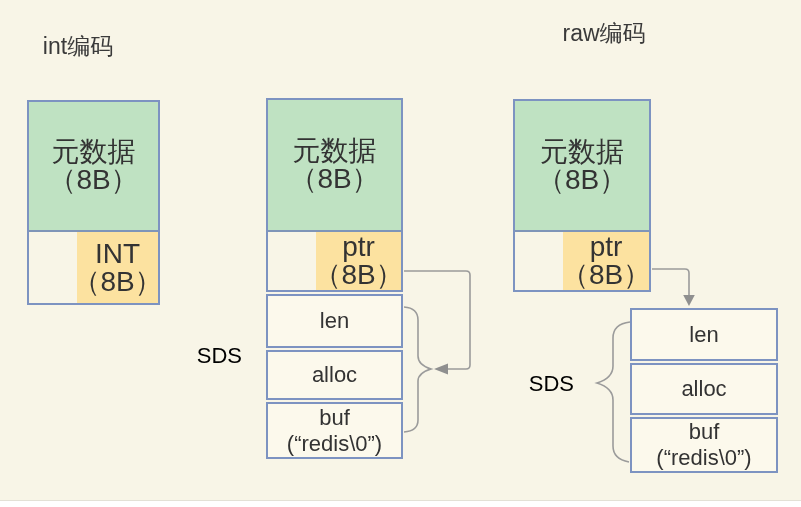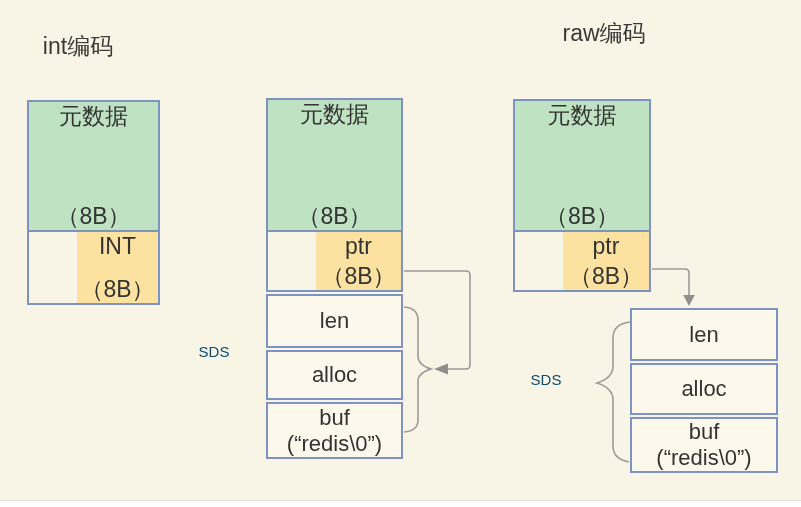--- a/index.html
+++ b/index.html
@@ -26,41 +26,41 @@
     color:#3a3a3a;
   }
   .box{
     position:absolute;
     border:2px solid #7d93c1;
     box-sizing:border-box;
     display:flex;flex-direction:column;
   }
   .cell{
     display:flex;flex-direction:column;
-    align-items:center;justify-content:space-between;
-    font-size:23px;line-height:28px;
+    align-items:center;justify-content:center;
+    font-size:28px;line-height:28px;
     text-align:center;
     box-sizing:border-box;
   }
   .green{background:#bfe2c2;border-bottom:2px solid #7f95b8;}
   .yellow{background:#fce2a0;margin-left:48px;}
   .row{
     position:absolute;
     border:2px solid #7d93c1;
     box-sizing:border-box;
     background:#fcf9ec;
     display:flex;flex-direction:column;
     align-items:center;justify-content:center;
     font-size:22px;line-height:26px;
     text-align:center;
   }
   .sds-label{
     position:absolute;
-    font-size:15px;color:#0c4a6e;
-    text-align:center;
+    font-size:22px;color:#000000;
+    text-align:right;
   }
   svg.overlay{
     position:absolute;left:0;top:0;
     pointer-events:none;
   }
   .line2:empty{display:none;}
 </style>
 </head>
 <body>
 

